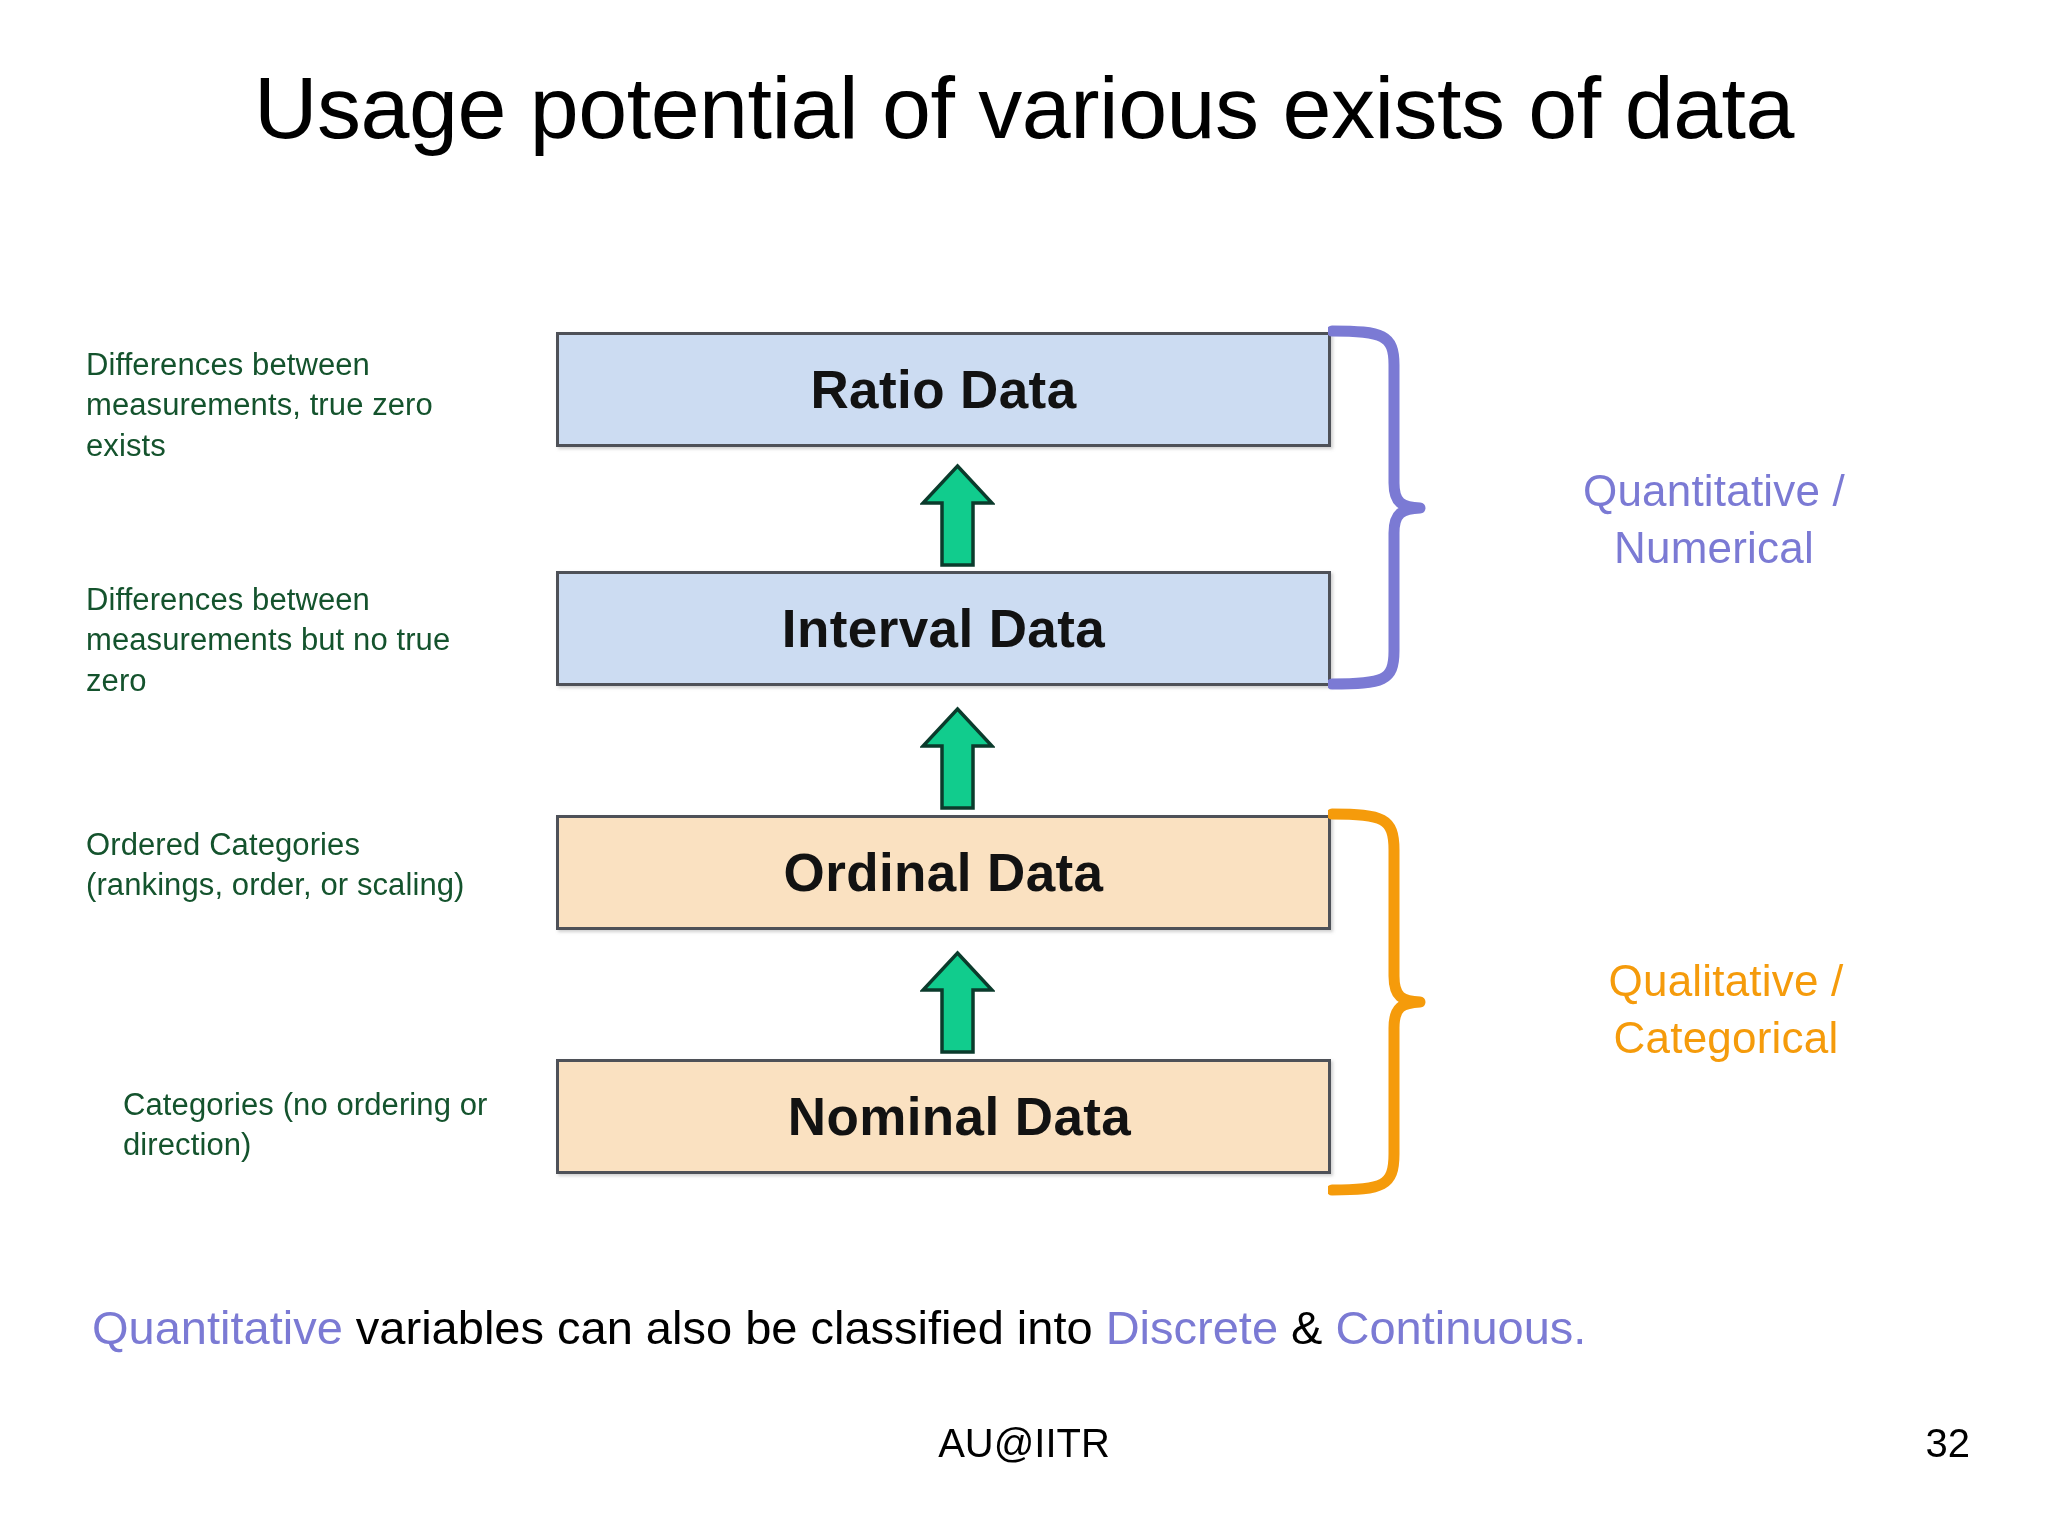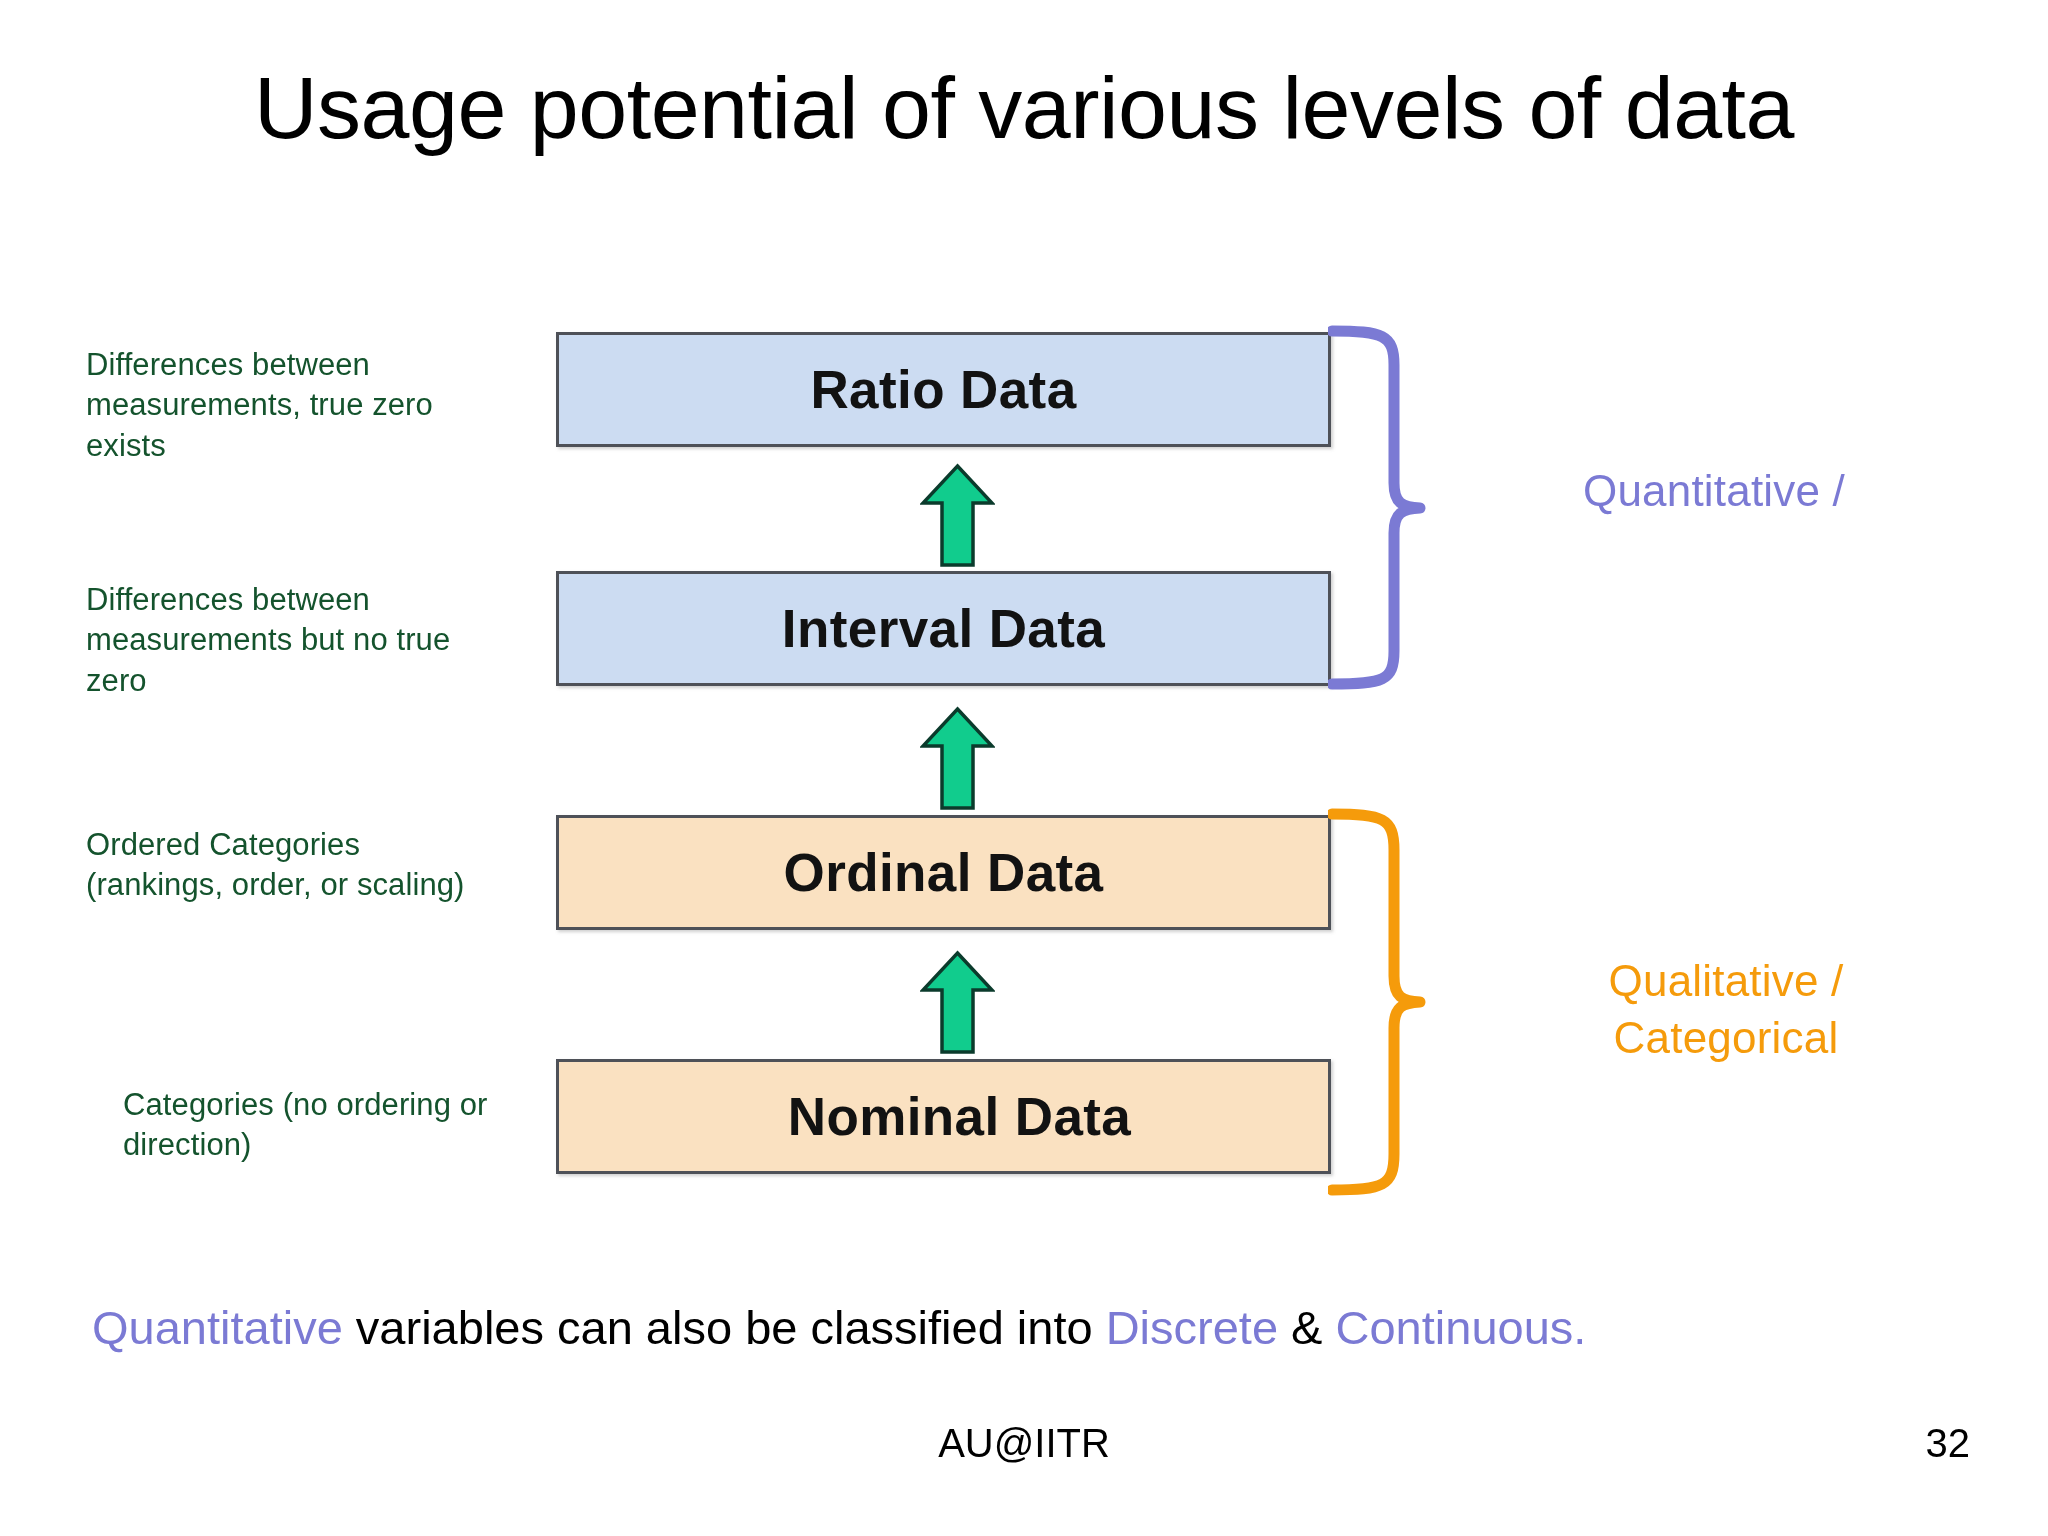--- a/index.html
+++ b/index.html
@@ -101,21 +101,21 @@
   .footer-num{
     position:absolute;right:78px;top:1421px;
     font-size:40px;color:#000000;
   }
 </style>
 </head>
 <body>
 
 <div class="slide">
 
-  <div class="title">Usage potential of various levels of data</div>
+  <div class="title">Usage potential of various exists of data</div>
 
   <div class="diagram">
 
     <div class="desc desc-ratio">Differences between measurements, true zero exists</div>
 
     <div class="desc desc-interval">Differences between measurements but no true zero</div>
 
     <div class="desc desc-ordinal">Ordered Categories (rankings, order, or scaling)</div>
 
     <div class="desc desc-nominal">Categories (no ordering or direction)</div>
@@ -165,20 +165,21 @@
                  L 66 168
                  C 66 189, 74 193, 92 194
                  C 74 195, 66 199, 66 220
                  L 66 346
                  C 66 378, 55 382, 4 382" fill="none" stroke="#f59b0b" stroke-width="11" stroke-linecap="round" stroke-linejoin="round"></path>
       </svg>
     </div>
 
     <div class="group-label label-quant">
       <div>Quantitative /</div>
+      <div>Numerical</div>
     </div>
 
     <div class="group-label label-qual">
       <div>Qualitative /</div>
       <div>Categorical</div>
     </div>
 
   </div>
 
   <div class="bottom-line">

